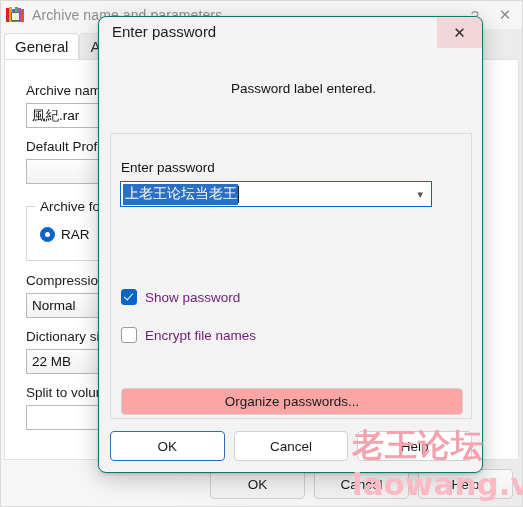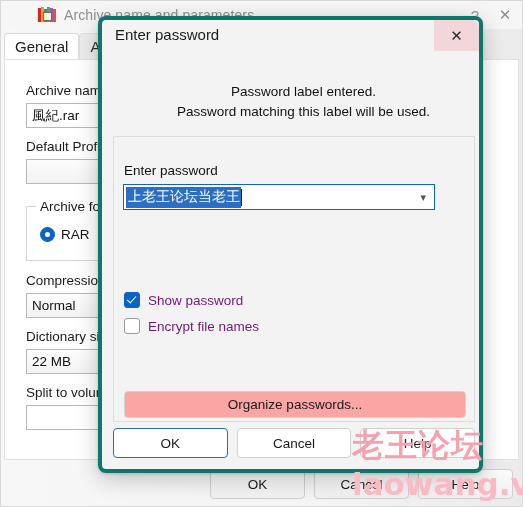--- a/index.html
+++ b/index.html
@@ -22,21 +22,21 @@
     left: 0; top: 0;
     width: 523px; height: 507px;
     background: linear-gradient(to right, #f7f7f7 0%, #f4f4f4 60%, #ebebeb 100%);
     border: 1px solid #d9d9d9;
     box-sizing: border-box;
   }
   .bg-titlebar {
     position: absolute;
     left: 0; top: 0; right: 0; height: 28px;
     background: #f6f6f6;
-    display: flex; align-items: center; padding-left: 32px;
+    display: flex; align-items: center;
   }
   .bg-app-icon {
     width: 18px; height: 18px;
     margin-left: 5px; margin-right: 8px;
     position: relative;
     flex: none;
   }
   .bg-app-icon i {
     position: absolute;
     display: block;
@@ -182,21 +182,21 @@
     display: flex; align-items: center; justify-content: center;
     box-sizing: border-box;
   }
 
   
   .dlg {
     position: absolute;
     left: 98px; top: 16px;
     width: 385px; height: 457px;
     background: #f3f3f3;
-    border: 4px solid #0f766e;
+    border: 1px solid #0f766e;
     border-radius: 8px;
     box-shadow: 0 6px 22px rgba(0,0,0,0.22), 0 1px 3px rgba(0,0,0,0.16);
     box-sizing: border-box;
     overflow: hidden;
   }
   .dlg-titlebar {
     position: absolute;
     left: 0; top: 0; right: 0; height: 32px;
   }
   .dlg-title {
@@ -429,39 +429,38 @@
 
   <div class="dlg">
 
     <div class="dlg-titlebar">
       <div class="dlg-title">Enter password</div>
       <div class="dlg-close">✕</div>
     </div>
 
     <div class="dlg-msg">
       <div>Password label entered.</div>
-      <div>Password matching this label will be used.</div>
     </div>
 
     <div class="dlg-group">
 
       <div class="pw-label">Enter password</div>
 
       <div class="pw-box">
         <span class="pw-text">上老王论坛当老王</span>
         <span class="pw-caret"></span>
         <span class="pw-arrow">▾</span>
       </div>
 
       <div class="cb-row" style="left:10px; top:155px;">
         <span class="cb on"></span>
         <span>Show password</span>
       </div>
 
-      <div class="cb-row" style="left:10px; top:181px;">
+      <div class="cb-row" style="left:10px; top:193px;">
         <span class="cb"></span>
         <span>Encrypt file names</span>
       </div>
 
       <div class="organize-btn">Organize passwords...</div>
     </div>
 
     <div class="dlg-buttons">
       <div class="dlg-btn primary">OK</div>
       <div class="dlg-btn">Cancel</div>

